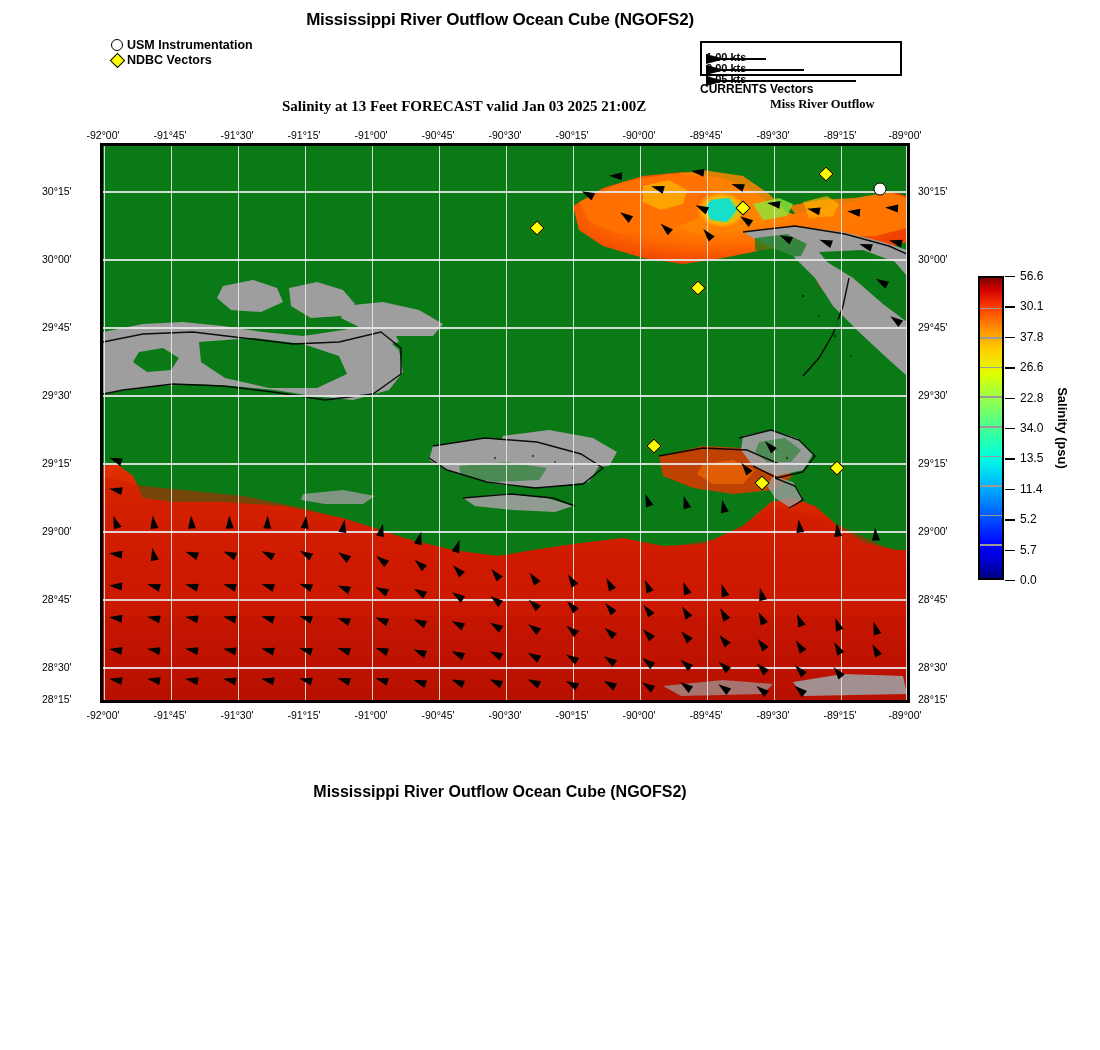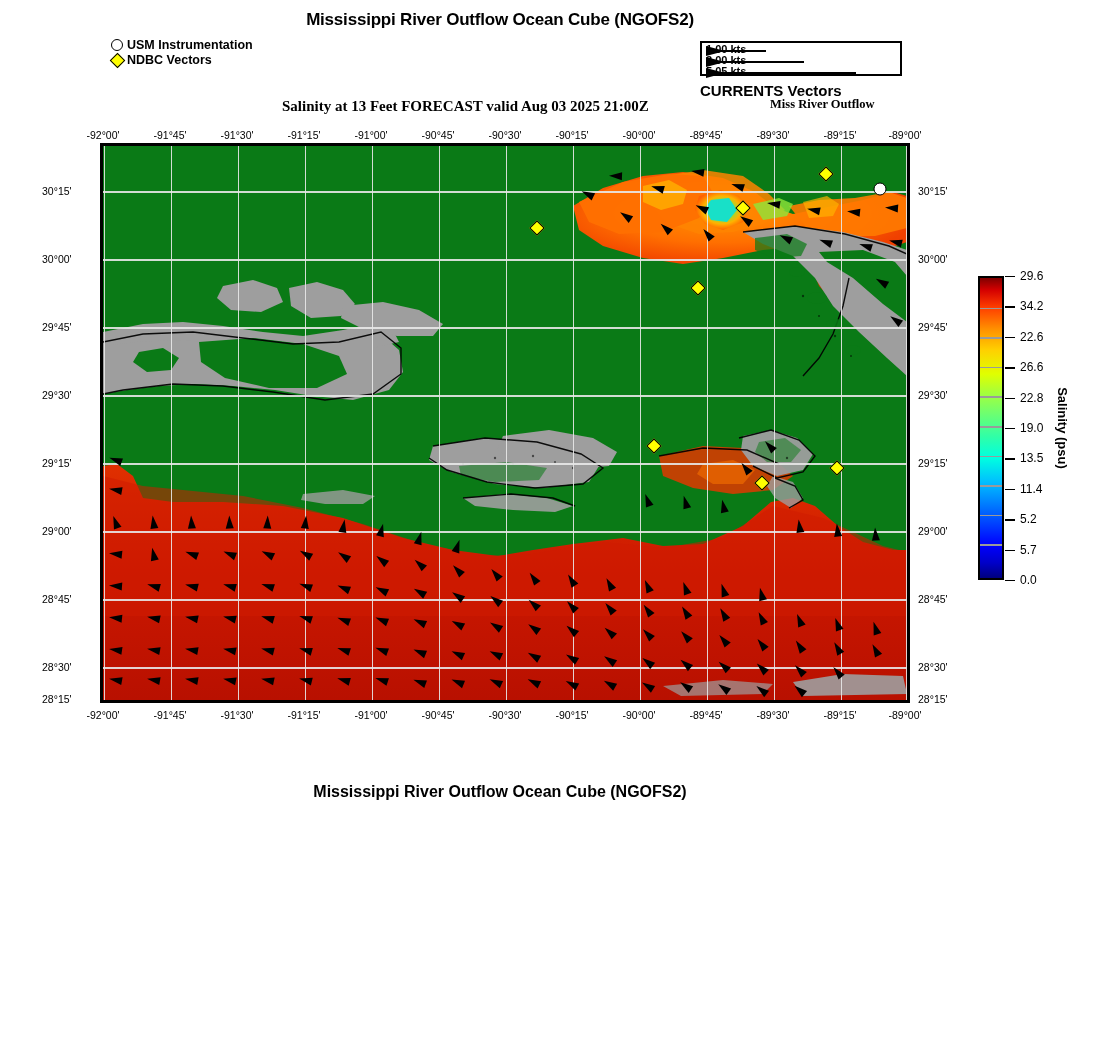--- a/index.html
+++ b/index.html
@@ -15,21 +15,21 @@
   .sym-diamond{width:11px;height:11px;background:#ffff00;border:1.4px solid #000;box-sizing:border-box;transform:rotate(45deg);}
   .sym-wrap{width:14px;display:flex;justify-content:center;align-items:center;}
 
   .vec-key{position:absolute;left:700px;top:41px;width:202px;height:35px;
     border:2px solid #000;background:#fff;box-sizing:border-box;}
   .vec-row{position:relative;height:11px;}
   .vec-row span{position:absolute;left:4px;top:-1px;font-size:11px;font-weight:bold;color:#000;line-height:11px;}
   .vec-shaft{position:absolute;height:1.5px;background:#000;right:24px;}
   .vec-head{position:absolute;right:6px;width:0;height:0;border-top:5px solid transparent;
     border-bottom:5px solid transparent;border-left:19px solid #000;}
-  .vec-caption{position:absolute;left:700px;top:82px;font-size:15px;font-weight:bold;color:#000;}
+  .vec-caption{position:absolute;left:700px;top:82px;font-size:12px;font-weight:bold;color:#000;}
 
   .subtitle{position:absolute;left:282px;top:98px;font-size:15px;font-weight:bold;color:#000;
     font-family:"Liberation Serif",serif;}
   .subtitle-right{position:absolute;left:770px;top:97px;font-size:12.5px;font-weight:bold;color:#000;
     font-family:"Liberation Serif",serif;}
 
   
   .plot{position:absolute;left:100px;top:143px;width:810px;height:560px;border:3px solid #000;
     box-sizing:border-box;background:#0a7a16;overflow:hidden;}
   .mapinner{position:absolute;inset:0;overflow:hidden;}
@@ -88,39 +88,39 @@
   </div>
   <div class="legend-row">
     <span class="sym-wrap">
         <span class="sym-diamond"></span>
       </span>
     <span class="legend-label">NDBC Vectors</span>
   </div>
 </div>
 
 <div class="vec-key">
-  <div class="vec-row" style="margin-top:2px">
+  <div class="vec-row" style="margin-top:10px">
     <span>1.00 kts</span>
     <span class="vec-shaft" style="width:60px;top:5px"></span>
     <span class="vec-head" style="top:1px"></span>
   </div>
   <div class="vec-row">
     <span>2.00 kts</span>
     <span class="vec-shaft" style="width:98px;top:5px"></span>
     <span class="vec-head" style="top:1px"></span>
   </div>
   <div class="vec-row">
     <span>5.05 kts</span>
     <span class="vec-shaft" style="width:150px;top:5px"></span>
     <span class="vec-head" style="top:1px"></span>
   </div>
 </div>
 <div class="vec-caption">CURRENTS Vectors</div>
 
-<div class="subtitle">Salinity at 13 Feet FORECAST valid Aug 03 2025 21:00Z</div>
+<div class="subtitle">Salinity at 13 Feet FORECAST valid Jan 03 2025 21:00Z</div>
 <div class="subtitle-right">Miss River Outflow</div>
 
 <div class="plot">
   <div class="mapinner">
     <svg width="804" height="554" viewBox="0 0 804 554" style="position:absolute;left:0;top:0">
       <defs>
         <linearGradient id="shelf" x1="0" y1="0" x2="0" y2="1">
           <stop offset="0%" stop-color="#e03000"></stop>
             <stop offset="45%" stop-color="#cc1800"></stop>
             <stop offset="100%" stop-color="#b81000"></stop>
@@ -735,31 +735,31 @@
     <div class="cb-seg" style="top:88.8px"></div>
       <div class="cb-seg" style="top:118.4px"></div>
     <div class="cb-seg" style="top:148px"></div>
       <div class="cb-seg" style="top:177.6px"></div>
     <div class="cb-seg" style="top:207.2px"></div>
       <div class="cb-seg" style="top:236.8px"></div>
     <div class="cb-seg" style="top:266.4px"></div>
   </div>
   <div id="cb-ticks">
       <div class="cb-tick" style="top: 0px;"></div>
-      <div class="cb-lab" style="top: 0px;">29.6</div>
+      <div class="cb-lab" style="top: 0px;">56.6</div>
       <div class="cb-tick" style="top: 30.4px;"></div>
-      <div class="cb-lab" style="top: 30.4px;">34.2</div>
+      <div class="cb-lab" style="top: 30.4px;">30.1</div>
       <div class="cb-tick" style="top: 60.8px;"></div>
-      <div class="cb-lab" style="top: 60.8px;">22.6</div>
+      <div class="cb-lab" style="top: 60.8px;">37.8</div>
       <div class="cb-tick" style="top: 91.2px;"></div>
       <div class="cb-lab" style="top: 91.2px;">26.6</div>
       <div class="cb-tick" style="top: 121.6px;"></div>
       <div class="cb-lab" style="top: 121.6px;">22.8</div>
       <div class="cb-tick" style="top: 152px;"></div>
-      <div class="cb-lab" style="top: 152px;">19.0</div>
+      <div class="cb-lab" style="top: 152px;">34.0</div>
       <div class="cb-tick" style="top: 182.4px;"></div>
       <div class="cb-lab" style="top: 182.4px;">13.5</div>
       <div class="cb-tick" style="top: 212.8px;"></div>
       <div class="cb-lab" style="top: 212.8px;">11.4</div>
       <div class="cb-tick" style="top: 243.2px;"></div>
       <div class="cb-lab" style="top: 243.2px;">5.2</div>
       <div class="cb-tick" style="top: 273.6px;"></div>
       <div class="cb-lab" style="top: 273.6px;">5.7</div>
       <div class="cb-tick" style="top: 304px;"></div>
       <div class="cb-lab" style="top: 304px;">0.0</div>

